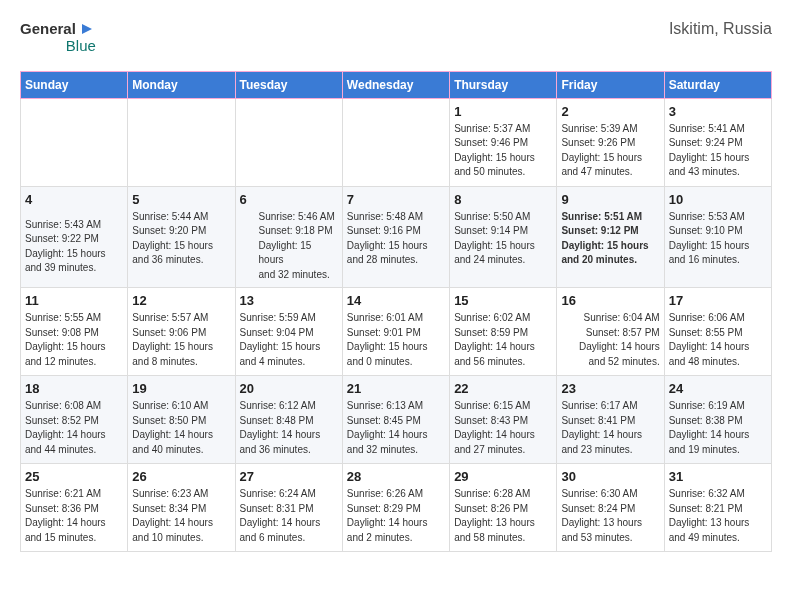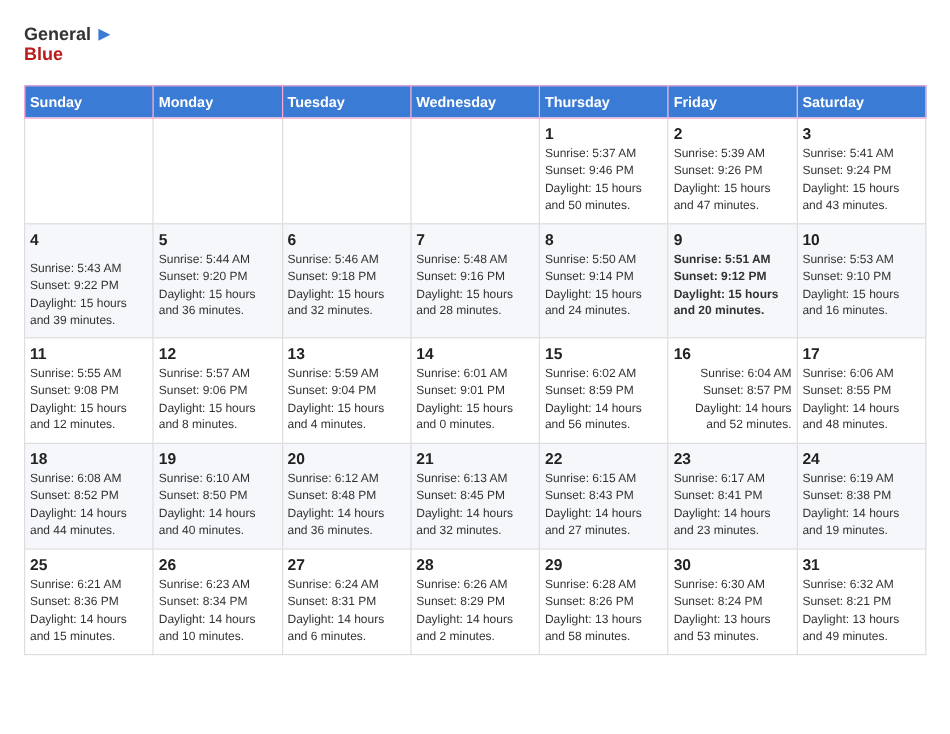--- a/index.html
+++ b/index.html
@@ -73,32 +73,33 @@
       font-size: 10px;
       line-height: 1.45;
       color: #333;
     }
   </style>
 </head>
 <body>
 
 <div class="header">
   <div class="logo">
-    <div style="display:flex;flex-direction:column;line-height:1.1;">
+    <div style="display:flex;flex-direction:column;line-height:1.1;align-items:flex-end;">
       <div style="display:flex;align-items:center;gap:2px;">
         <span style="font-size:15px;font-weight:bold;color:#333;">General</span>
         <svg width="18" height="18" viewBox="0 0 18 18">
           <polygon points="4,4 14,9 4,14" fill="#3a7bd5"></polygon>
         </svg>
       </div>
-      <span style="font-size:15px;font-weight:bold;color:#b91c1c;">Blue</span>
+      <span style="font-size:15px;font-weight:normal;color:#0f766e;">Blue</span>
     </div>
   </div>
 
   <div class="title-block">
+    <div class="location">Iskitim, Russia</div>
   </div>
 </div>
 
 <table>
   <thead>
     <tr>
     <th>Sunday</th>
         <th>Monday</th>
         <th>Tuesday</th>
         <th>Wednesday</th>
@@ -145,21 +146,21 @@
         </td>
         <td>
           <div class="day-num">5</div>
           <div class="cell-text" style="white-space: pre-line;">Sunrise: 5:44 AM
 Sunset: 9:20 PM
 Daylight: 15 hours
 and 36 minutes.</div>
         </td>
         <td>
           <div class="day-num">6</div>
-          <div class="cell-text" style="white-space: pre-line;">Sunrise: 5:46 AM
+          <div class="cell-text" style="white-space: pre-line; margin-left: 19px;">Sunrise: 5:46 AM
 Sunset: 9:18 PM
 Daylight: 15 hours
 and 32 minutes.</div>
         </td>
         <td>
           <div class="day-num">7</div>
           <div class="cell-text" style="white-space: pre-line;">Sunrise: 5:48 AM
 Sunset: 9:16 PM
 Daylight: 15 hours
 and 28 minutes.</div>

